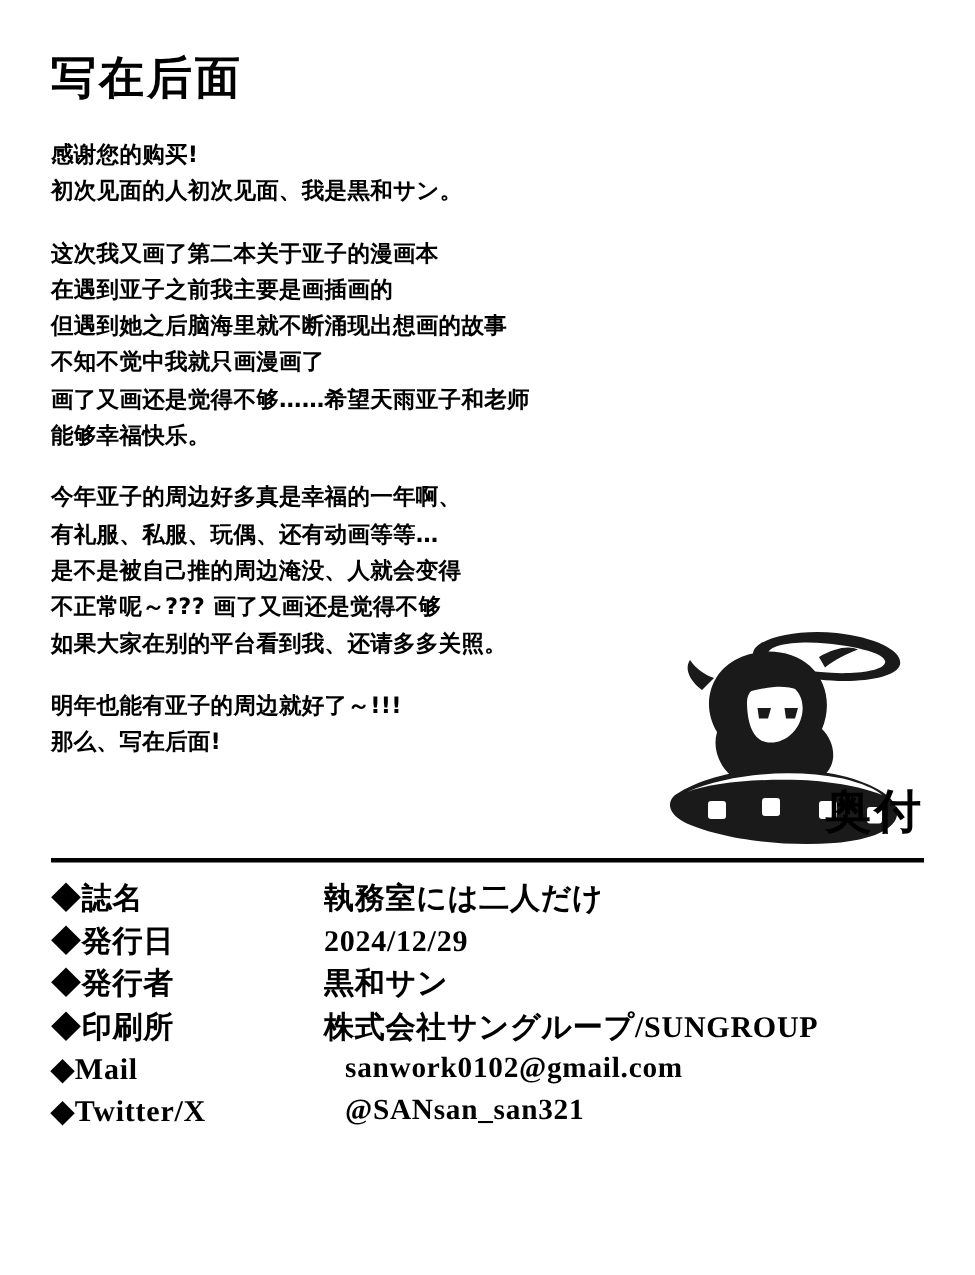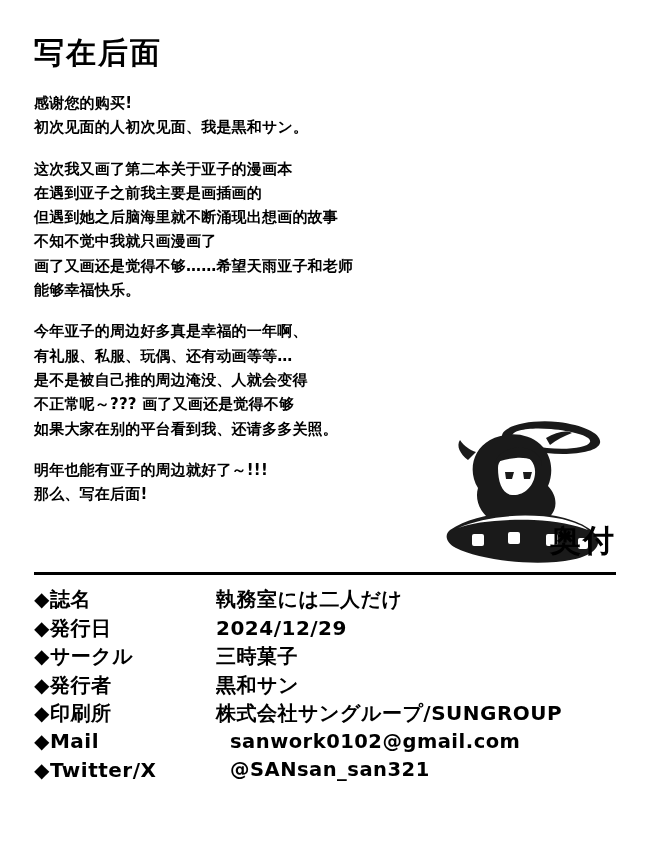--- a/index.html
+++ b/index.html
@@ -65,25 +65,26 @@
     position: relative;
     z-index: 3;
   }
   .colophon-table {
     margin-top: 10px;
     position: relative;
     z-index: 3;
   }
   .crow {
     display: flex;
-    align-items: center;
+    align-items: flex-start;
     font-size: 20px;
     font-weight: 700;
     line-height: 1.42;
     letter-spacing: 0.5px;
+    font-family: Liberation Serif, serif;
   }
   .clabel {
     width: 182px;
     flex: 0 0 182px;
     white-space: pre;
   }
   .cvalue {
     white-space: pre;
   }
   .mail-row .cvalue,
@@ -179,24 +180,20 @@
   <div class="colophon-table">
     <div class="crow">
       <span class="clabel">◆誌名</span>
       <span class="cvalue">執務室には二人だけ</span>
     </div>
     <div class="crow">
       <span class="clabel">◆発行日</span>
       <span class="cvalue">2024/12/29</span>
     </div>
     <div class="crow">
-      <span class="clabel">◆サークル</span>
-      <span class="cvalue">三時菓子</span>
-    </div>
-    <div class="crow">
       <span class="clabel">◆発行者</span>
       <span class="cvalue">黒和サン</span>
     </div>
     <div class="crow">
       <span class="clabel">◆印刷所</span>
       <span class="cvalue">株式会社サングループ/SUNGROUP</span>
     </div>
     <div class="crow mail-row">
       <span class="clabel">◆Mail</span>
       <span class="cvalue">sanwork0102@gmail.com</span>

